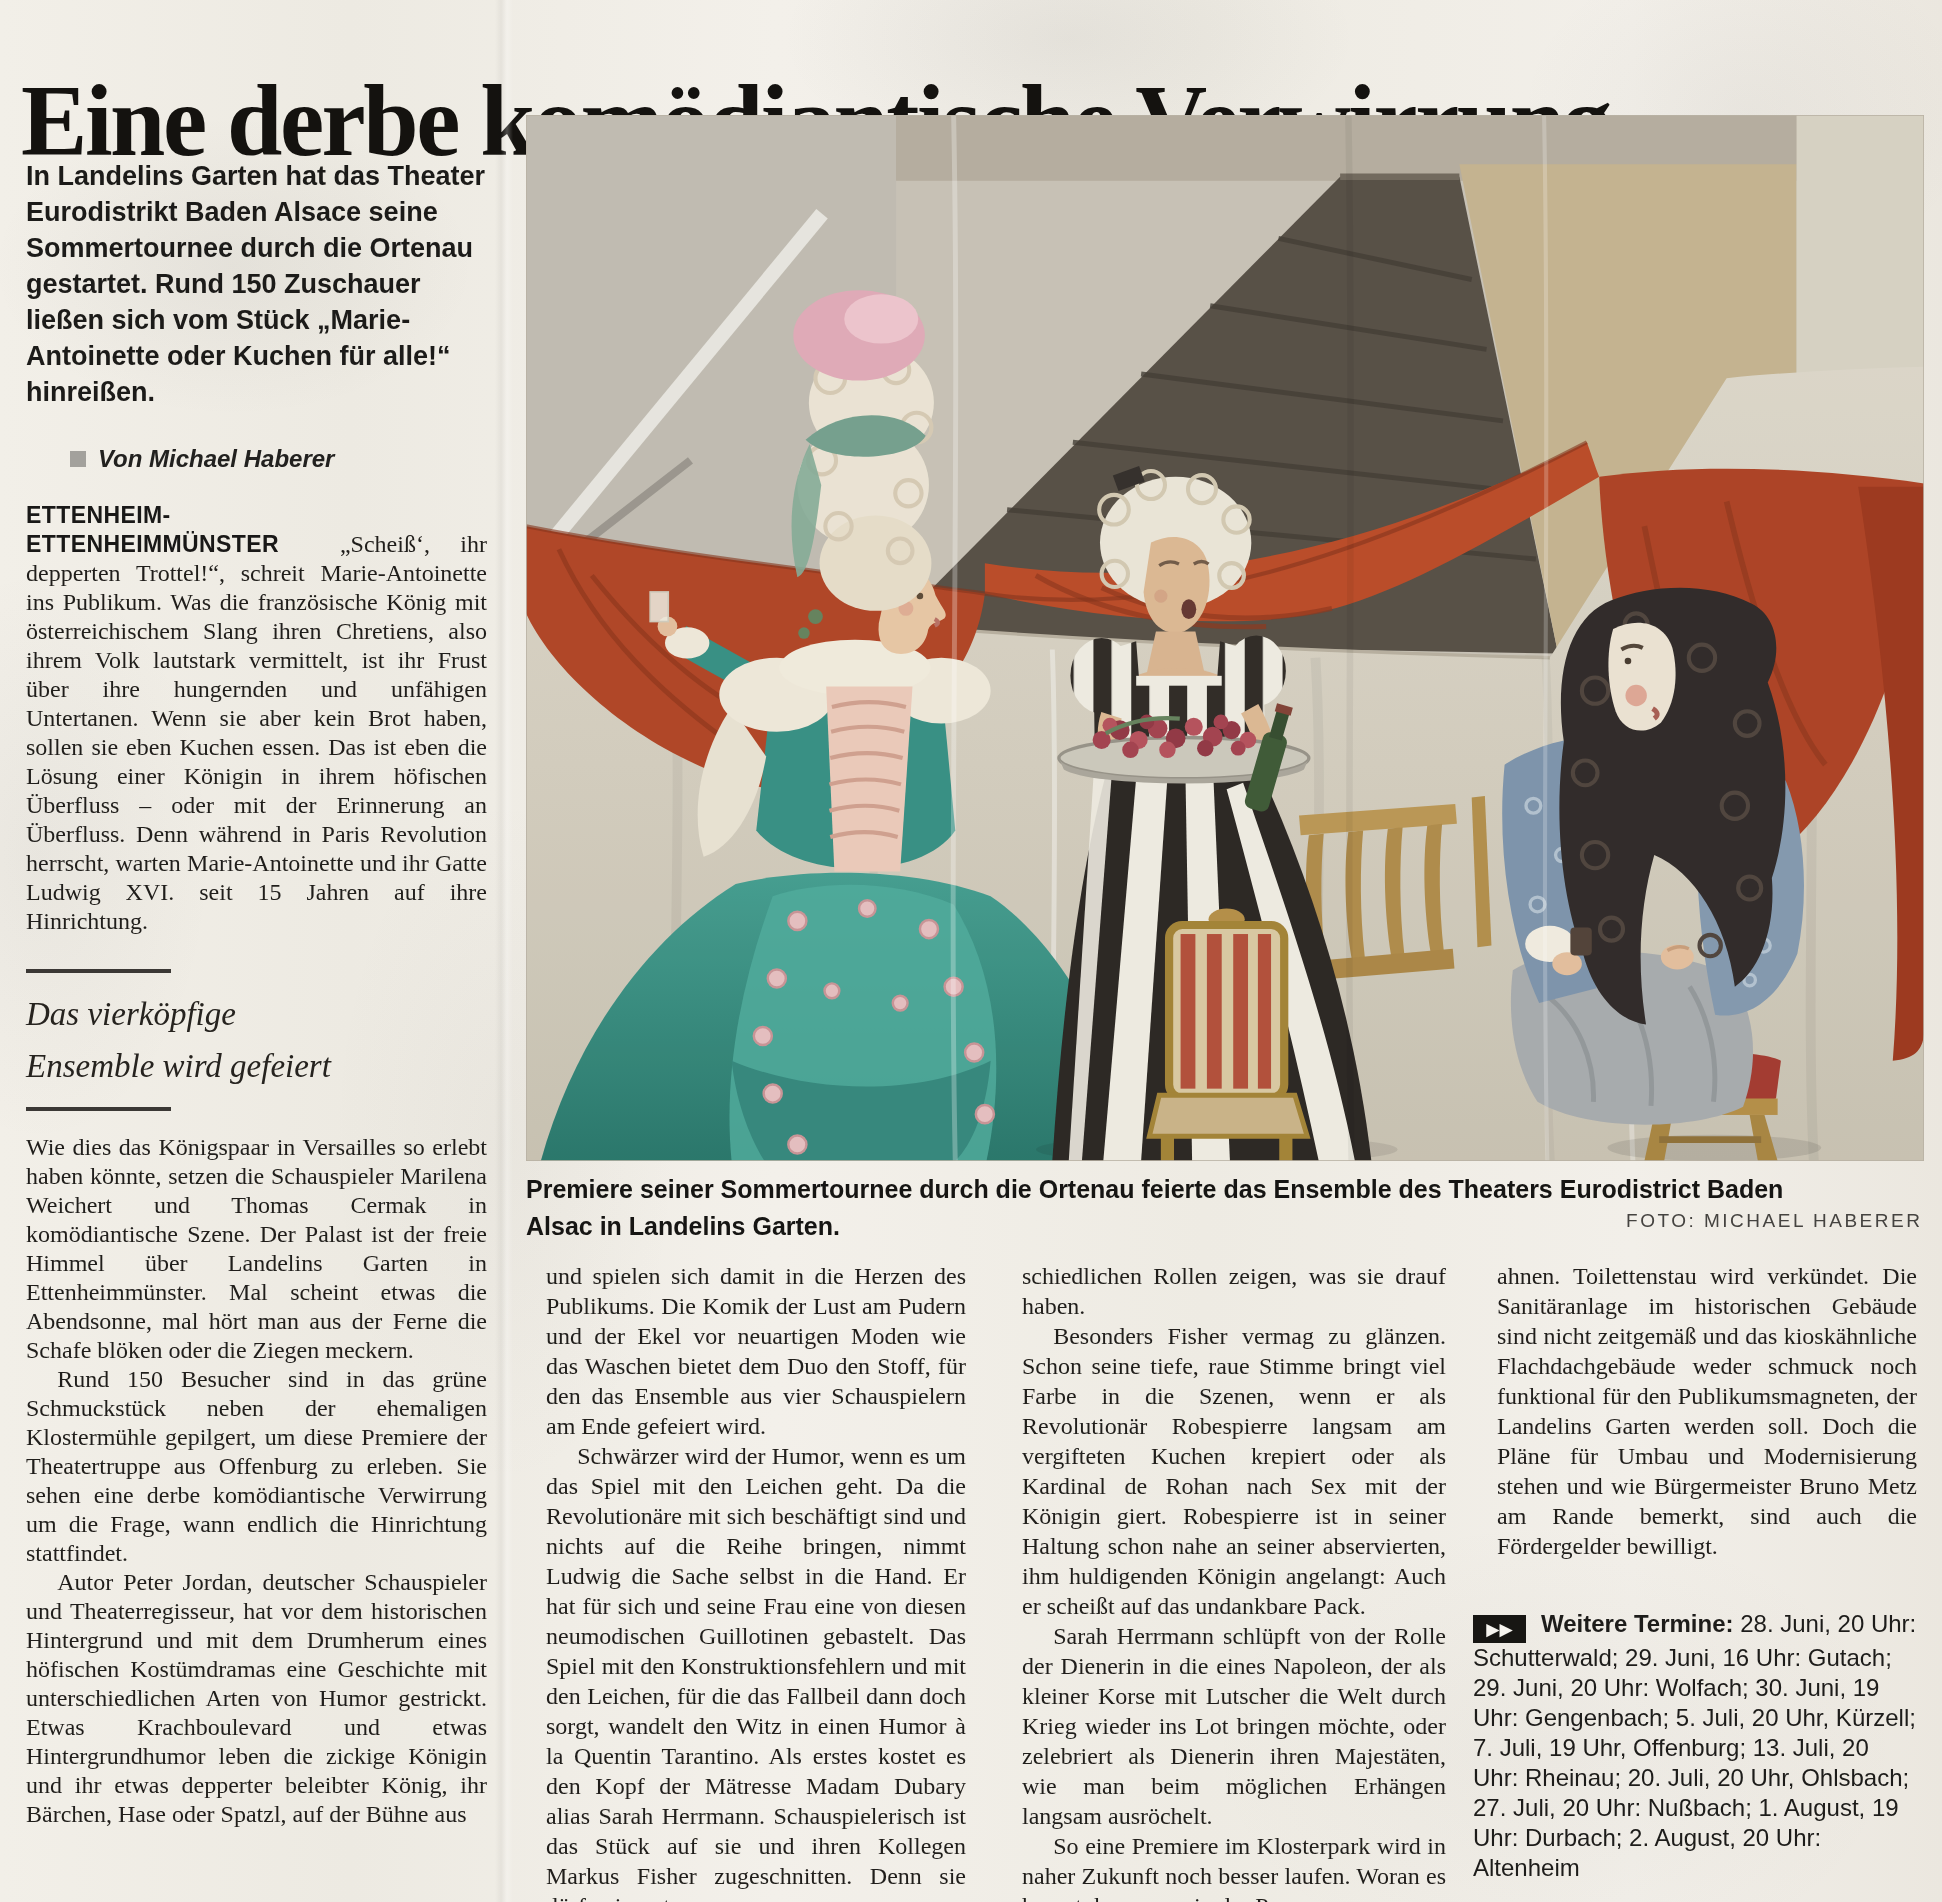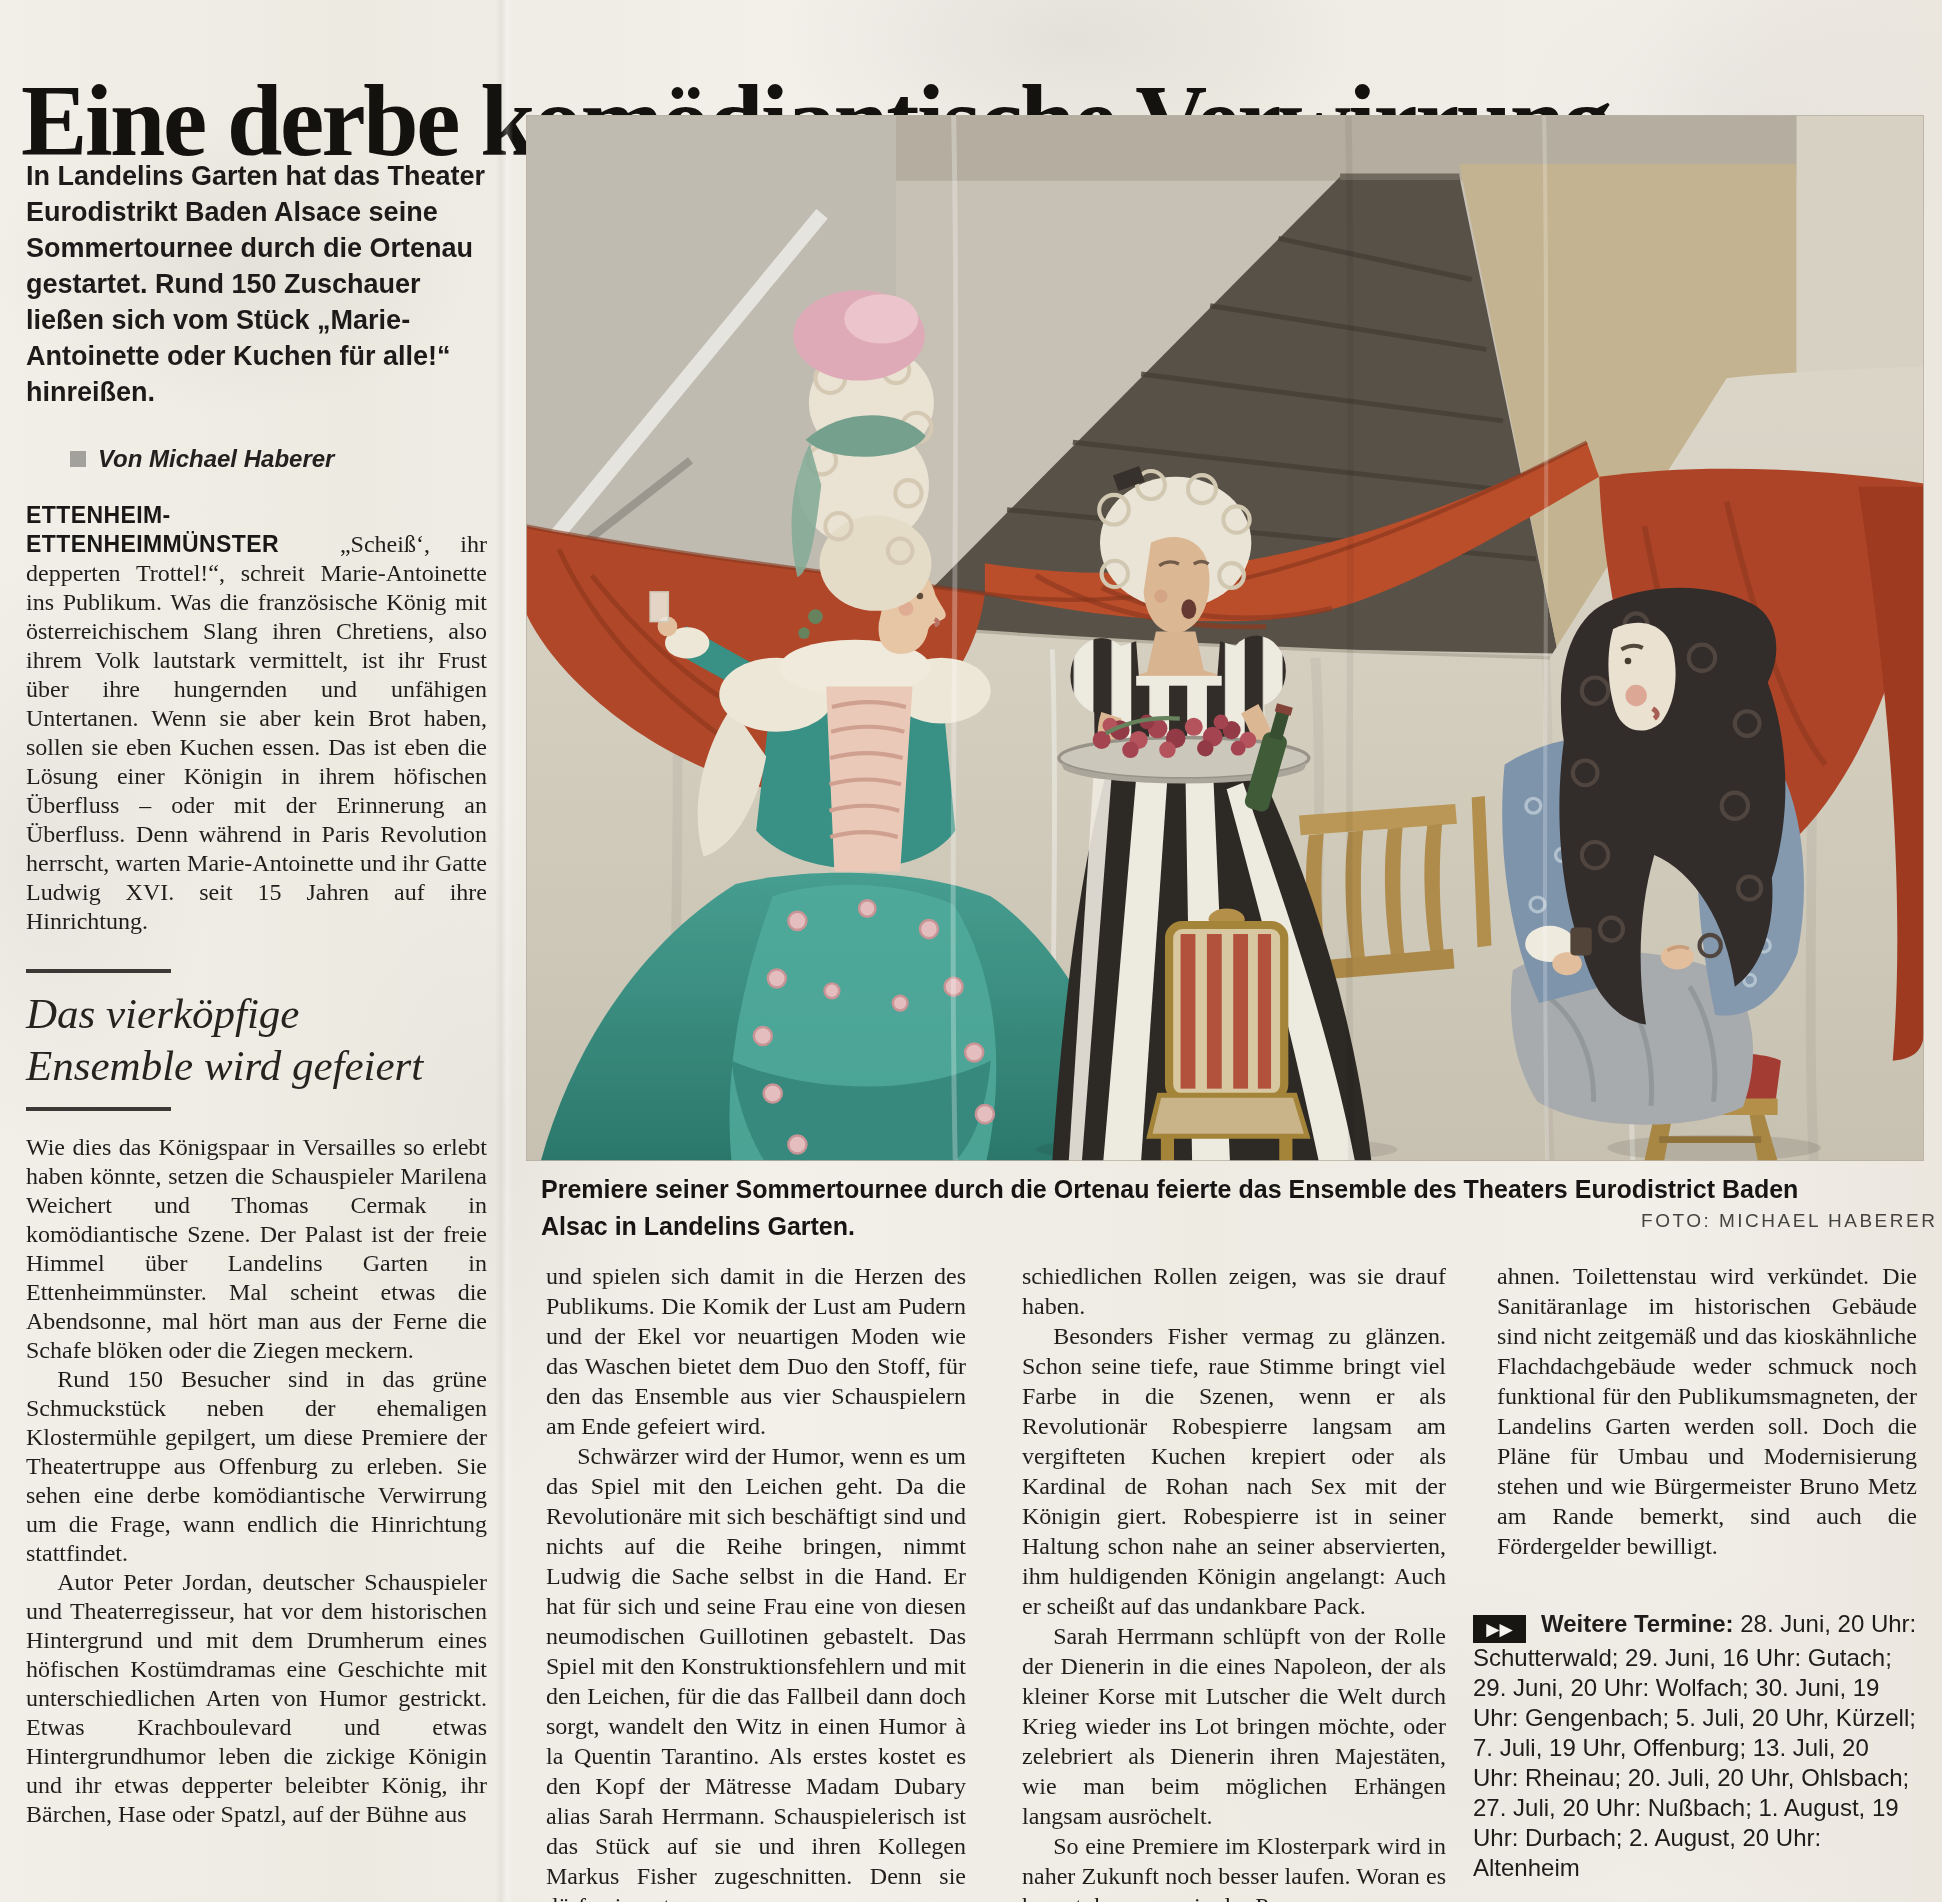--- a/index.html
+++ b/index.html
@@ -48,30 +48,29 @@
   }
   p.body + p.body{text-indent:1.3em;}
   .dateline{
     font-family:"Liberation Sans","DejaVu Sans",sans-serif;
     font-weight:700;font-size:23px;letter-spacing:0.4px;color:#191817;
   }
   .crosshead-block{margin:33px 0 21.4px 0;}
   .rule{width:145px;height:4.1px;background:#3b3835;}
   .crosshead{
     margin:15px 0;font-style:italic;font-weight:normal;
-    font-size:43px;line-height:52px;color:#26231f;
+    font-size:33px;line-height:52px;color:#26231f;
     font-family:"Liberation Serif","DejaVu Serif",serif;
   }
   .crosshead span{display:block;}
   .photo-wrap{position:absolute;left:526px;top:115px;width:1398px;height:1046px;}
   .photo-wrap svg{display:block;}
   .caption-wrap{
     position:absolute;left:526px;top:1171px;width:1398px;height:79px;
     font-family:"Liberation Sans","DejaVu Sans",sans-serif;
-    margin-left:15px;
   }
   .caption{
     margin:0;font-weight:700;font-size:25px;line-height:37px;color:#161513;max-width:1283px;
   }
   .credit{
     position:absolute;right:1.6px;top:39px;
     font-weight:400;font-size:19px;letter-spacing:2.5px;color:#454340;
   }
   .col2{left:522px;top:1261px;width:444px;}
   .col3{left:998px;top:1261px;width:448px;}

